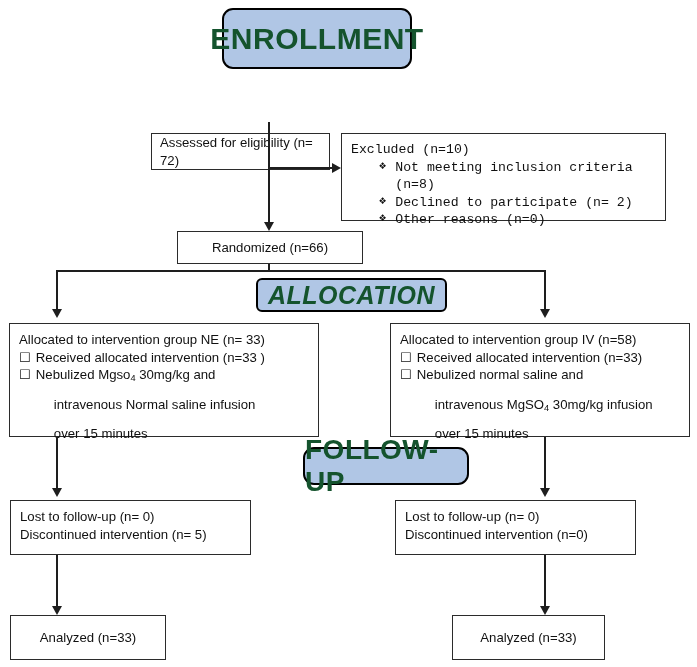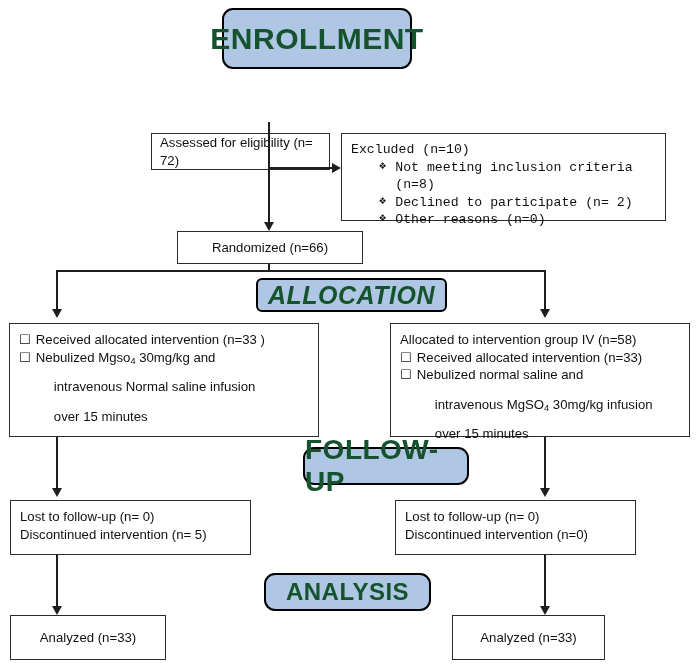--- a/index.html
+++ b/index.html
@@ -169,20 +169,21 @@
   <div class="vline" style="left:268px; top:264px; height:8px;"></div>
   <div class="hline" style="left:56px; top:270px; width:490px;"></div>
   <div class="vline" style="left:56px; top:270px; height:42px;"></div>
   <div class="arrow-down" style="left:51.5px; top:309px;"></div>
   <div class="vline" style="left:544px; top:270px; height:42px;"></div>
   <div class="arrow-down" style="left:539.5px; top:309px;"></div>
 
   <div class="stage-pill square" style="left:256px; top:278px; width:191px; height:34px; font-size:25px;">ALLOCATION</div>
 
   <div class="node" style="left:9px; top:323px; width:310px; height:114px;">
+    <div>Allocated to intervention group NE (n= 33)</div>
     <ul class="blist">
       <li>
         <span class="bullet">☐</span>
         <span class="btext">Received allocated intervention (n=33  )</span>
       </li>
       <li>
         <span class="bullet">☐</span>
         <span class="btext">
           <span><span>Nebulized Mgso</span><sub>4</sub><span> 30mg/kg  and</span></span>
           <span class="indent">intravenous Normal saline infusion</span>
@@ -225,21 +226,20 @@
   <div class="node" style="left:395px; top:500px; width:241px; height:55px;">
     <div>Lost to follow-up (n= 0)</div>
     <div>Discontinued intervention (n=0)</div>
   </div>
 
   <div class="vline" style="left:56px; top:555px; height:53px;"></div>
   <div class="arrow-down" style="left:51.5px; top:606px;"></div>
   <div class="vline" style="left:544px; top:555px; height:53px;"></div>
   <div class="arrow-down" style="left:539.5px; top:606px;"></div>
 
-  <div class="stage-pill" style="left:264px; top:573px; width:167px; height:38px; font-size:24px;">ANALYSIS</div>
 
   <div class="node center" style="left:10px; top:615px; width:156px; height:45px;">
     <span>Analyzed (n=33)</span>
   </div>
 
   <div class="node center" style="left:452px; top:615px; width:153px; height:45px;">
     <span>Analyzed (n=33)</span>
   </div>
 
 </div>

